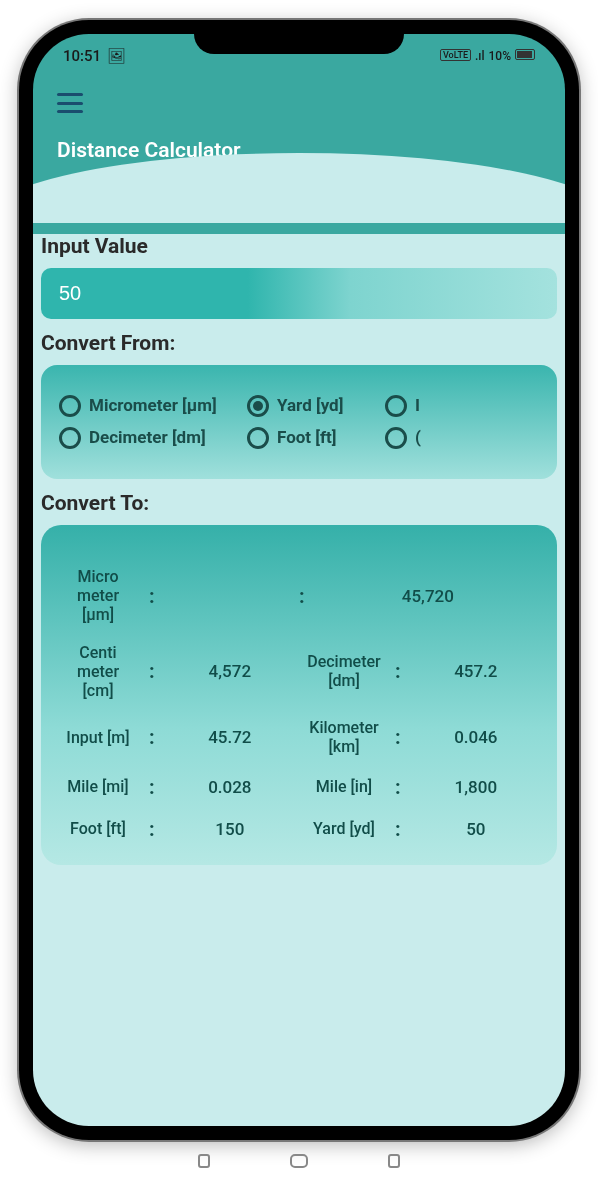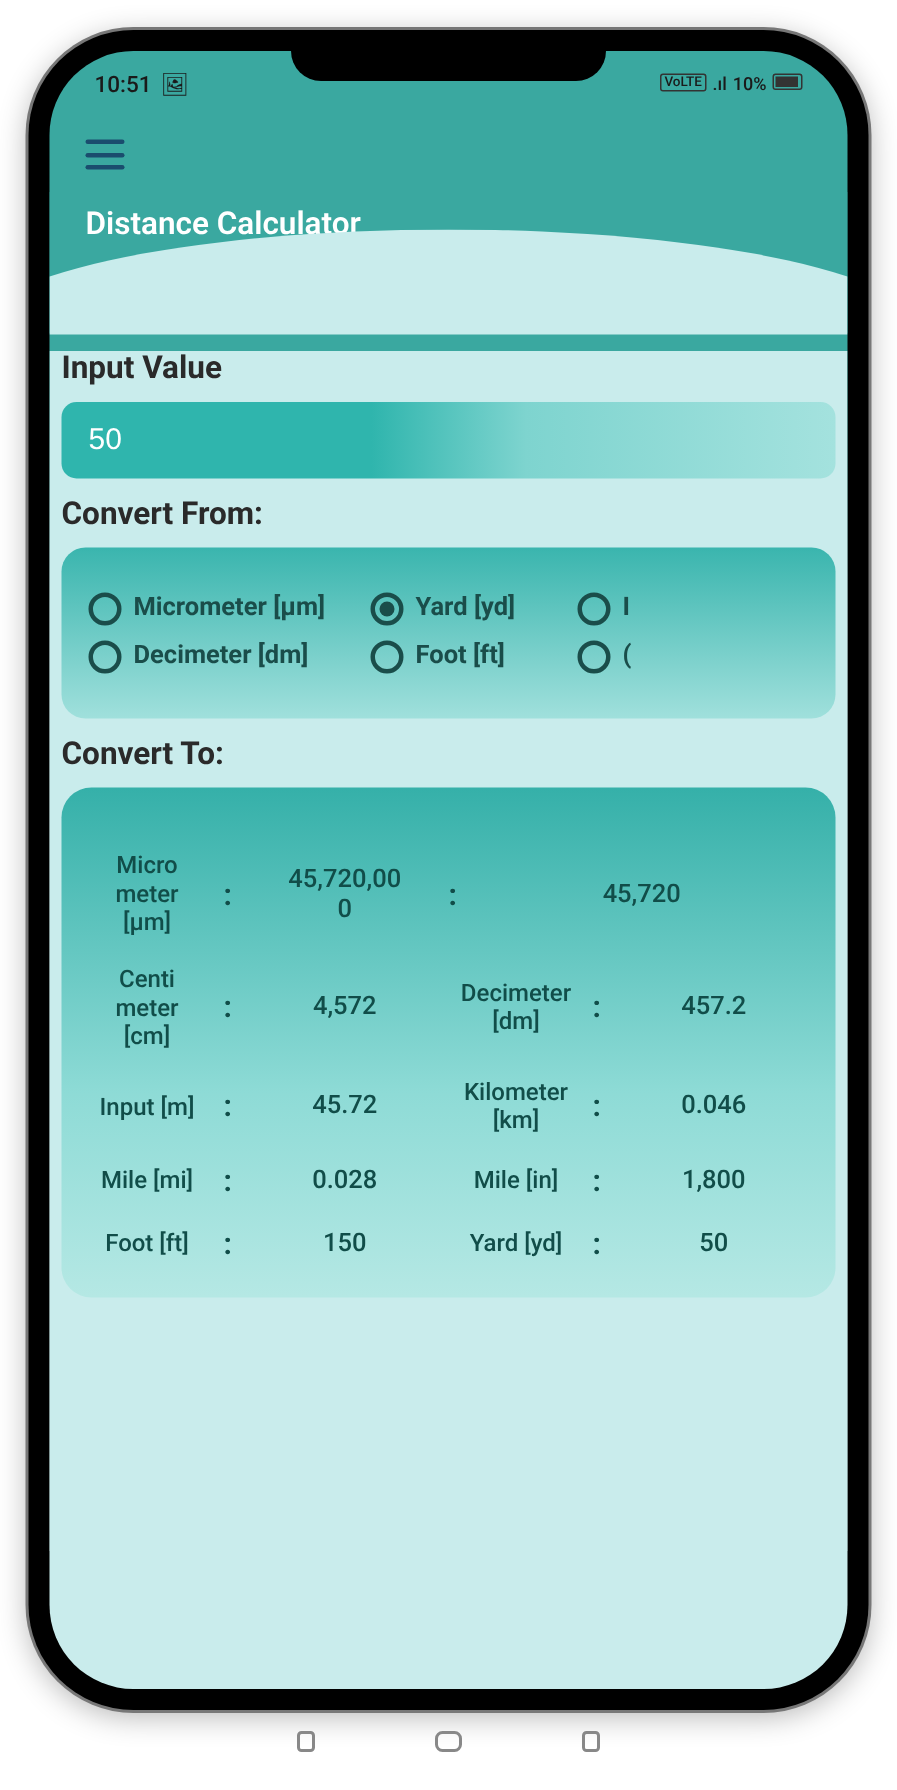--- a/index.html
+++ b/index.html
@@ -287,21 +287,20 @@
         </div>
       </div>
 
       <div class="label">Convert To:</div>
       <div class="results-panel">
 
         <div class="result-row">
           <div class="result-cell">
             <span class="unit-label">Micro<br>meter<br>[μm]</span>
             <span class="colon">:</span>
-            <span class="value">45,720,00<br>0</span>
           </div>
           <div class="result-cell">
             <span class="colon">:</span>
             <span class="value">45,720</span>
           </div>
         </div>
 
         <div class="result-row">
           <div class="result-cell">
             <span class="unit-label">Centi<br>meter<br>[cm]</span>

